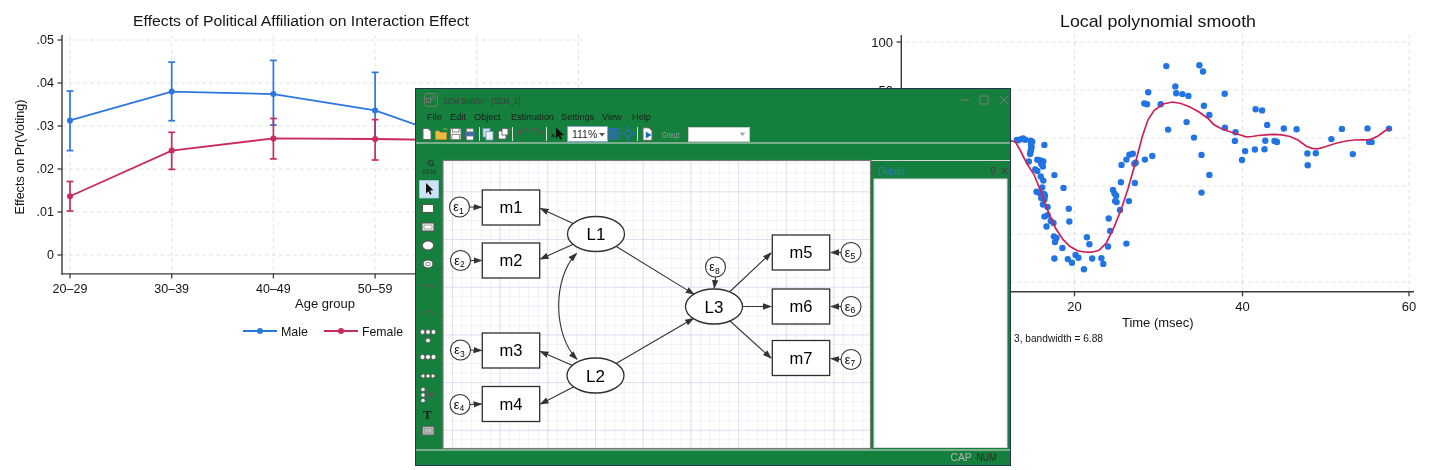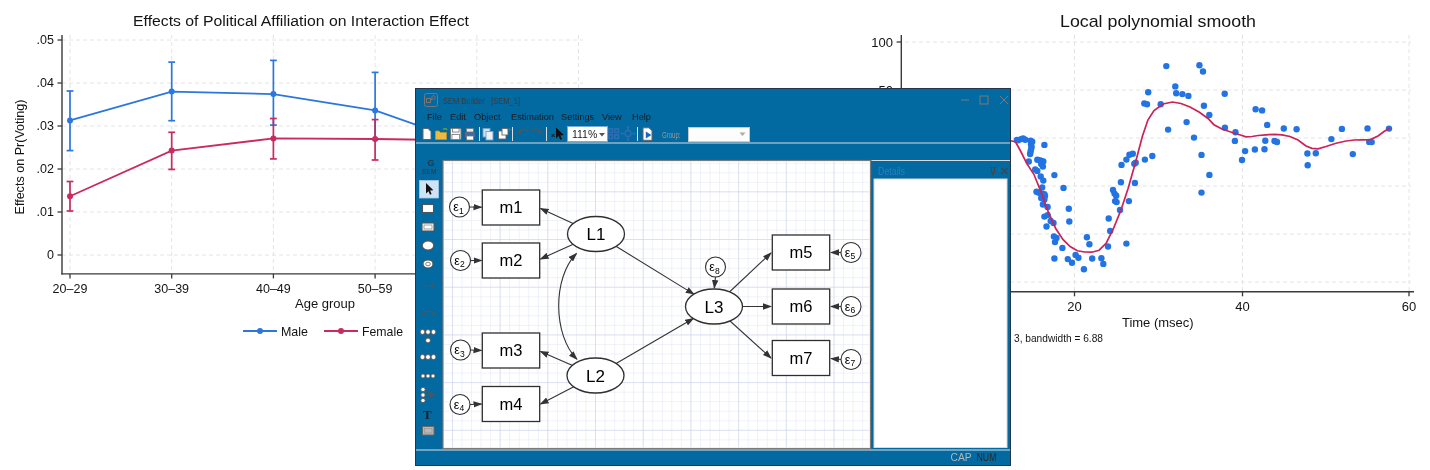--- a/index.html
+++ b/index.html
@@ -231,21 +231,21 @@
 <circle cx="1315.8" cy="153.2" r="3.2" fill="#2273e3"></circle>
 <circle cx="1331.4" cy="139.1" r="3.2" fill="#2273e3"></circle>
 <circle cx="1341.9" cy="128.9" r="3.2" fill="#2273e3"></circle>
 <circle cx="1352.8" cy="154.1" r="3.2" fill="#2273e3"></circle>
 <circle cx="1367.5" cy="128.4" r="3.2" fill="#2273e3"></circle>
 <circle cx="1369.2" cy="141.9" r="3.2" fill="#2273e3"></circle>
 <circle cx="1371.7" cy="142.1" r="3.2" fill="#2273e3"></circle>
 <circle cx="1389.0" cy="128.6" r="3.2" fill="#2273e3"></circle>
 <path d="M1010.0,140.5 L1015.6,142.0 L1020.8,151.5 L1026.7,163.4 L1033.9,174.3 L1041.2,192.4 L1048.4,212.2 L1055.7,228.5 L1062.9,239.4 L1070.1,246.6 L1077.4,250.8 L1084.6,252.0 L1091.8,252.2 L1099.1,250.2 L1106.3,243.0 L1113.5,228.5 L1120.8,210.4 L1128.0,188.7 L1135.2,163.4 L1142.4,136.3 L1147.9,120.0 L1154.0,110.5 L1163.0,104.0 L1172.4,102.0 L1181.0,103.5 L1190.0,107.0 L1199.0,112.0 L1208.0,118.5 L1213.9,124.7 L1222.0,129.0 L1233.0,132.7 L1242.0,135.5 L1246.0,136.8 L1252.0,136.5 L1258.0,135.5 L1266.0,134.8 L1274.5,134.3 L1282.0,134.8 L1290.0,136.5 L1298.0,140.0 L1306.0,146.0 L1312.0,148.3 L1318.0,148.8 L1326.0,146.5 L1336.0,143.2 L1346.0,141.0 L1354.3,140.0 L1362.0,139.8 L1370.3,139.6 L1378.0,136.0 L1384.0,131.5 L1390.0,127.9" fill="none" stroke="#cc2257" stroke-width="1.7"></path>
 </svg>
-<div style="position:absolute;left:415px;top:88px;width:594px;height:376px;background:#0369a1;border:1.5px solid #25364a;font-family:'Liberation Sans',sans-serif">
+<div style="position:absolute;left:415px;top:88px;width:594px;height:376px;background:#15803d;border:1.5px solid #25364a;font-family:'Liberation Sans',sans-serif">
 <svg width="594" height="376" viewBox="0 0 594 376" style="position:absolute;left:0;top:0">
 <defs>
 <marker id="ah" markerWidth="9" markerHeight="7" refX="8" refY="3.5" orient="auto-start-reverse" markerUnits="userSpaceOnUse">
             <path d="M0,0.3 L9,3.5 L0,6.7 z" fill="#333"></path>
           </marker>
 <pattern id="gmin" width="9.54" height="9.54" patternUnits="userSpaceOnUse" x="-10.8" y="7.9">
             <path d="M9.54 0 L9.54 9.54 M0 9.54 L9.54 9.54" fill="none" stroke="#e2e5f4" stroke-width="1"></path>
           </pattern>
 <pattern id="gmaj" width="47.7" height="47.7" patternUnits="userSpaceOnUse" x="-10.8" y="7.9">
             <path d="M47.7 0 L47.7 47.7 M0 47.7 L47.7 47.7" fill="none" stroke="#c8cfec" stroke-width="1"></path>

